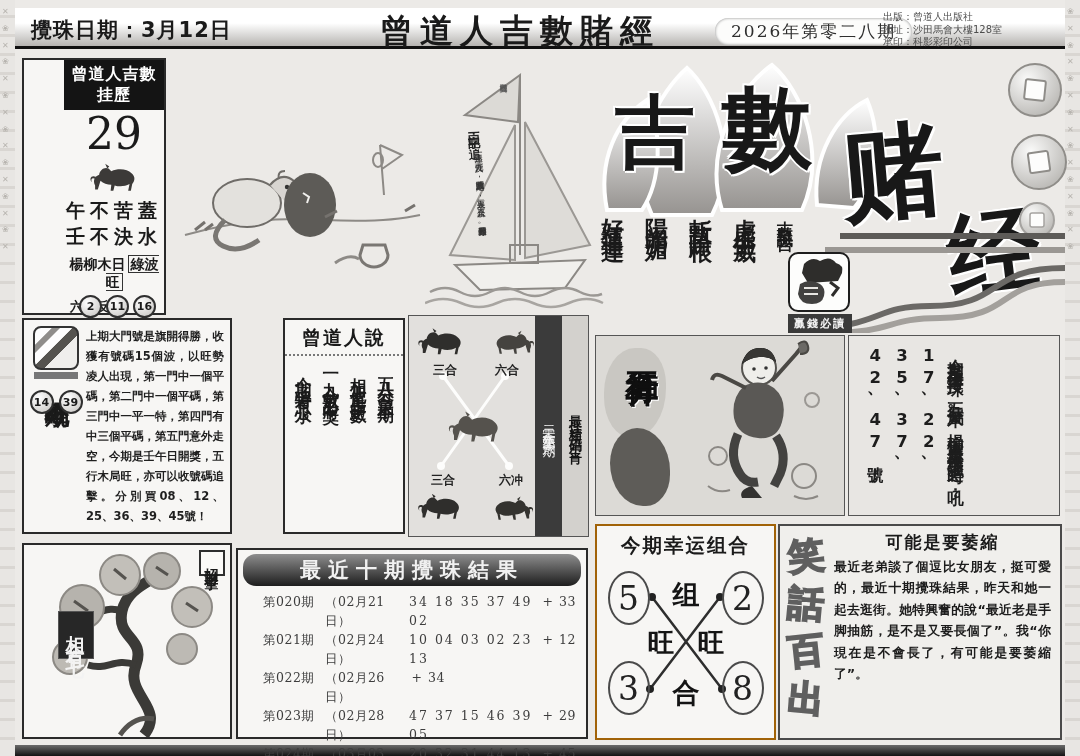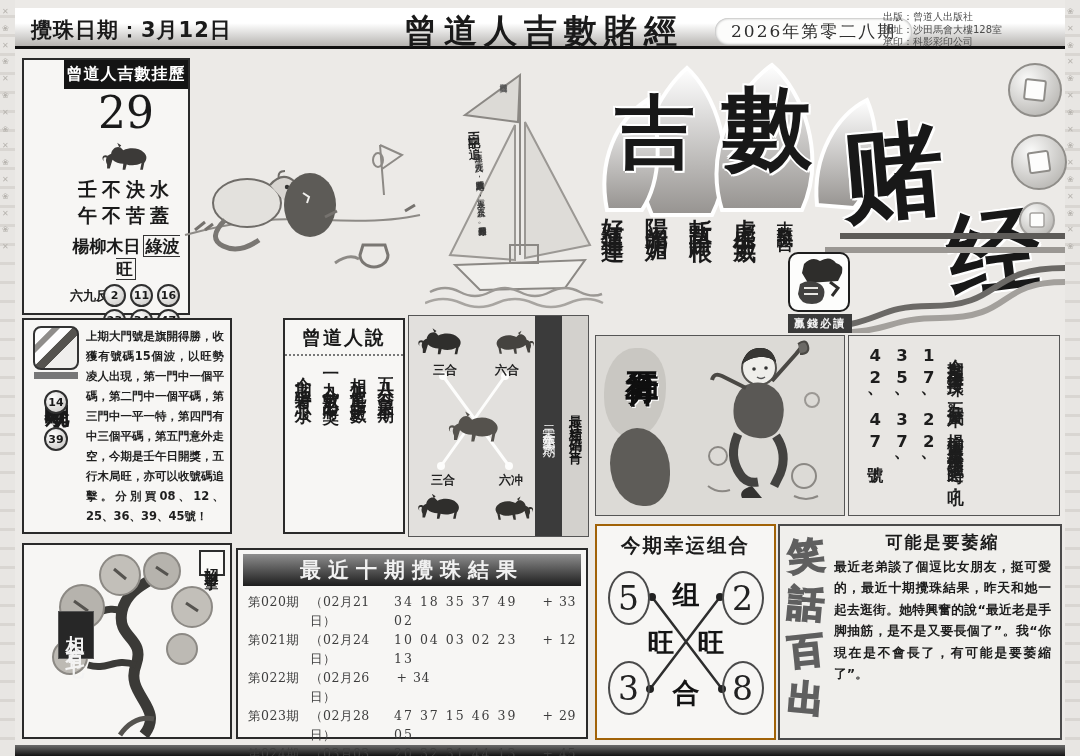--- a/index.html
+++ b/index.html
@@ -13,35 +13,35 @@
           background:repeating-linear-gradient(0deg,#e8e6e3 0 16px,#d9d6d2 16px 19px); }
   .edge.left{left:0;} .edge.right{right:0;}
   .edge .glyphs{ position:absolute; top:4px; left:2px; font-size:8px; color:#b7b4af; line-height:2.1; }
   .bottombar { position:absolute; left:15px; top:745px; width:1050px; height:11px;
                background:linear-gradient(180deg,#6a6a6a,#141414); }
 
   
   .header { position:absolute; left:15px; top:8px; width:1050px; height:41px;
             background:linear-gradient(180deg,#ffffff 40%,#b6b4b1); border-bottom:3px solid #101010; }
   .draw-date { position:absolute; left:16px; top:8px; font-size:21px; font-weight:bold; letter-spacing:1px; }
-  .main-title { position:absolute; left:364px; top:1px; width:330px; text-align:center;
+  .main-title { position:absolute; left:340px; top:1px; width:330px; text-align:center;
                 font-size:33px; font-weight:900; letter-spacing:7px; font-family:"DejaVu Serif",serif; }
   .issue-pill { position:absolute; left:700px; top:10px; padding:2px 16px; border-radius:13px;
                 background:#fcfcfb; box-shadow:inset 0 0 3px #888; font-size:17px; color:#2e2e2e;
                 font-family:"DejaVu Serif",serif; letter-spacing:2px; }
   .publisher { position:absolute; left:868px; top:3px; font-size:10px; color:#4c4c4c; line-height:1.25; }
 
   .panel { position:absolute; background:#f7f6f4; border:2px solid #2a2a2a; }
 
   
-  .calendar { left:22px; top:58px; width:168px; height:257px; text-align:center;padding-left:40px; }
+  .calendar { left:22px; top:58px; width:144px; height:257px; text-align:center;padding-left:40px; }
   .calendar .hd { background:#141414; color:#fff; font-size:16px; font-weight:bold; padding:4px 0; letter-spacing:1px; }
   .calendar .num { font-size:44px; font-family:"DejaVu Serif",serif; line-height:1.1; }
   .calendar .verse { font-size:19px; font-weight:bold; font-family:"DejaVu Serif",serif; letter-spacing:5px; line-height:1.35; }
-  .calendar .note { font-size:17px; font-weight:bold; margin-top:6px; }
+  .calendar .note { font-size:14px; font-weight:bold; margin-top:6px; }
   .calendar .note .bracket { border:1px solid #333; padding:0 2px; margin-left:2px; }
   .lucky { margin-top:6px; font-size:13px; font-weight:bold; padding:0 6px; text-align:left; }
   .ballrow { display:flex; gap:4px; justify-content:flex-end; padding:2px 8px 0 0; }
   .ball { width:23px; height:23px; border:2px solid #2f2f2f; border-radius:50%;
           background:radial-gradient(circle at 35% 30%,#ffffff,#c4c2bf); font-size:11px; font-weight:bold;
           display:flex; align-items:center; justify-content:center; }
 
   
   .ill { position:absolute; }
 
@@ -62,21 +62,21 @@
   .stamp .lbl { margin-top:2px; background:#3a3a3a; color:#f2f2f2; font-size:11px; font-weight:bold;
                 letter-spacing:2px; padding:2px 0; }
 
   
   .wanghou { left:22px; top:318px; width:210px; height:216px; display:flex; padding:6px; gap:4px; }
   .wh-left { width:52px; display:flex; flex-direction:column; align-items:center; }
   .wh-icon { width:46px; height:44px; border:2px solid #333; border-radius:8px; overflow:hidden;
              background:linear-gradient(135deg,#fdfdfd 20%,#8f8d8a 21% 30%,#fdfdfd 31% 45%,#55534f 46% 60%,#efeeec 61%); }
   .wh-iconbar { width:44px; height:7px; background:#777; margin-top:2px; }
   .wh-label { font-size:25px; font-weight:900; line-height:1.15; margin-top:4px; }
-  .wh-balls { display:flex; flex-direction:column; gap:13px; margin-top:7px; }
+  .wh-balls { display:flex; flex-direction:row; gap:5px; margin-top:7px; }
   .wh-text { flex:1; font-size:11.5px; font-weight:600; line-height:1.74; text-align:justify; color:#1f1f1f; }
 
   
   .says { left:283px; top:318px; width:122px; height:216px; }
   .says .hd { font-size:19px; font-weight:900; text-align:center; padding:5px 0 3px;
               border-bottom:2px dotted #777; letter-spacing:2px; font-family:"DejaVu Serif",serif; }
   .says .verses { display:flex; justify-content:space-around; padding:8px 4px; }
   .says .v { font-size:16.5px; font-weight:bold; letter-spacing:5px; font-family:"DejaVu Serif",serif; }
 
   
@@ -104,25 +104,25 @@
   .caishen { left:22px; top:543px; width:210px; height:196px; }
   .cs-corner { position:absolute; right:5px; top:5px; border:2px solid #2f2f2f; background:#fbfaf8;
                padding:5px 2px; font-size:14px; font-weight:bold; letter-spacing:3px; }
   .cs-banner { position:absolute; left:34px; top:66px; background:#272727; color:#f3f3f3; padding:7px 4px;
                font-size:19px; font-weight:bold; letter-spacing:8px; border:1px solid #555; }
 
   
   .results { left:236px; top:548px; width:352px; height:191px; }
   .results .hd { margin:4px 5px; background:linear-gradient(180deg,#8e8e8e,#1d1d1d); color:#f1f1f1;
                  font-size:21px; font-weight:900; text-align:center; letter-spacing:7px; padding:2px 0;
-                 font-family:"DejaVu Serif",serif; }
+                 font-family:"DejaVu Serif",serif;border-radius:13px; }
   .results .rows { padding:2px 10px; }
   .rrow { display:flex; font-family:"DejaVu Serif",serif; font-size:12.5px; color:#3d3d3d;
           line-height:1.52; letter-spacing:0.5px; }
-  .rrow .iss { width:62px; } .rrow .dt { width:84px; }
+  .rrow .iss { width:62px;margin-left:15px; } .rrow .dt { width:84px; }
   .rrow .nums { flex:1; letter-spacing:2px; text-align:left; }
   .rrow .plus { width:16px; text-align:center; } .rrow .sp { width:20px; text-align:right; }
 
   
   .combo { left:595px; top:524px; width:181px; height:216px; border:2px solid #a16207; }
   .combo .hd { font-size:19.5px; font-weight:900; text-align:center; padding:6px 0 2px; letter-spacing:2px; }
   .combo .diagram { position:relative; width:160px; height:160px; margin:2px auto; }
   .cnum { position:absolute; width:42px; height:54px; border:2px solid #4a4a4a; border-radius:50%;
           display:flex; align-items:center; justify-content:center; font-size:33px;
           font-family:"DejaVu Serif",serif; color:#222; }
@@ -171,22 +171,22 @@
       <div>承印：科影彩印公司</div>
     </div>
   </div>
 
   <div class="panel calendar">
     <div class="hd">曾道人吉數挂歷</div>
     <div class="num">29</div>
     <svg width="54" height="36" viewBox="0 0 80 52">
         <use href="#quad" fill="#3c3a38"></use>
       </svg>
+    <div class="verse">午不苦蓋</div>
     <div class="verse">壬不決水</div>
-    <div class="verse">午不苦蓋</div>
     <div class="note">
       <span>楊柳木日</span><span class="bracket">綠波旺</span>
     </div>
     <div class="lucky">
       <span>六九反彈</span>
     </div>
     <div class="ballrow" style="margin-top:-23px">
       <div class="ball">2</div>
       <div class="ball">11</div>
       <div class="ball">16</div>

